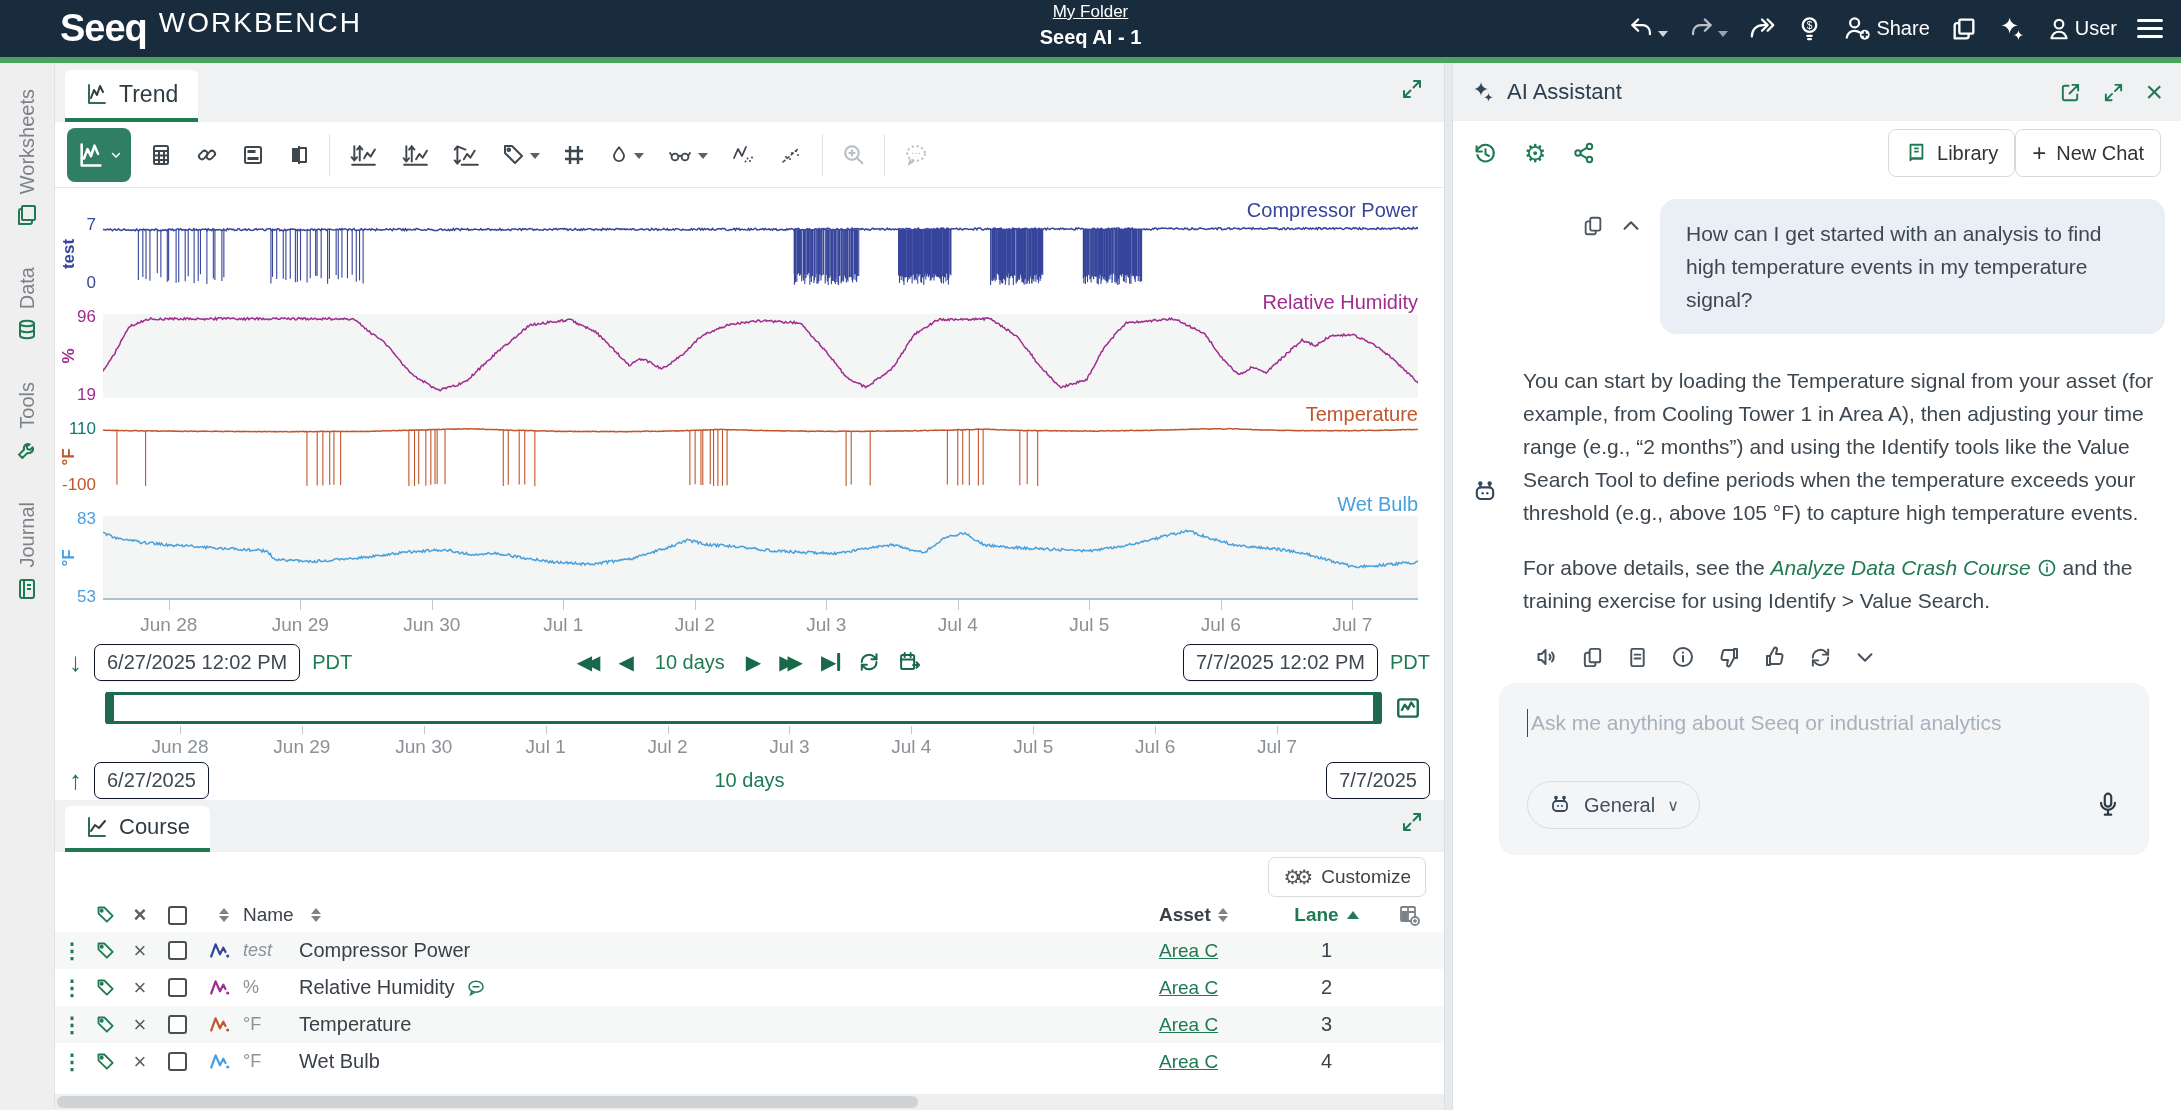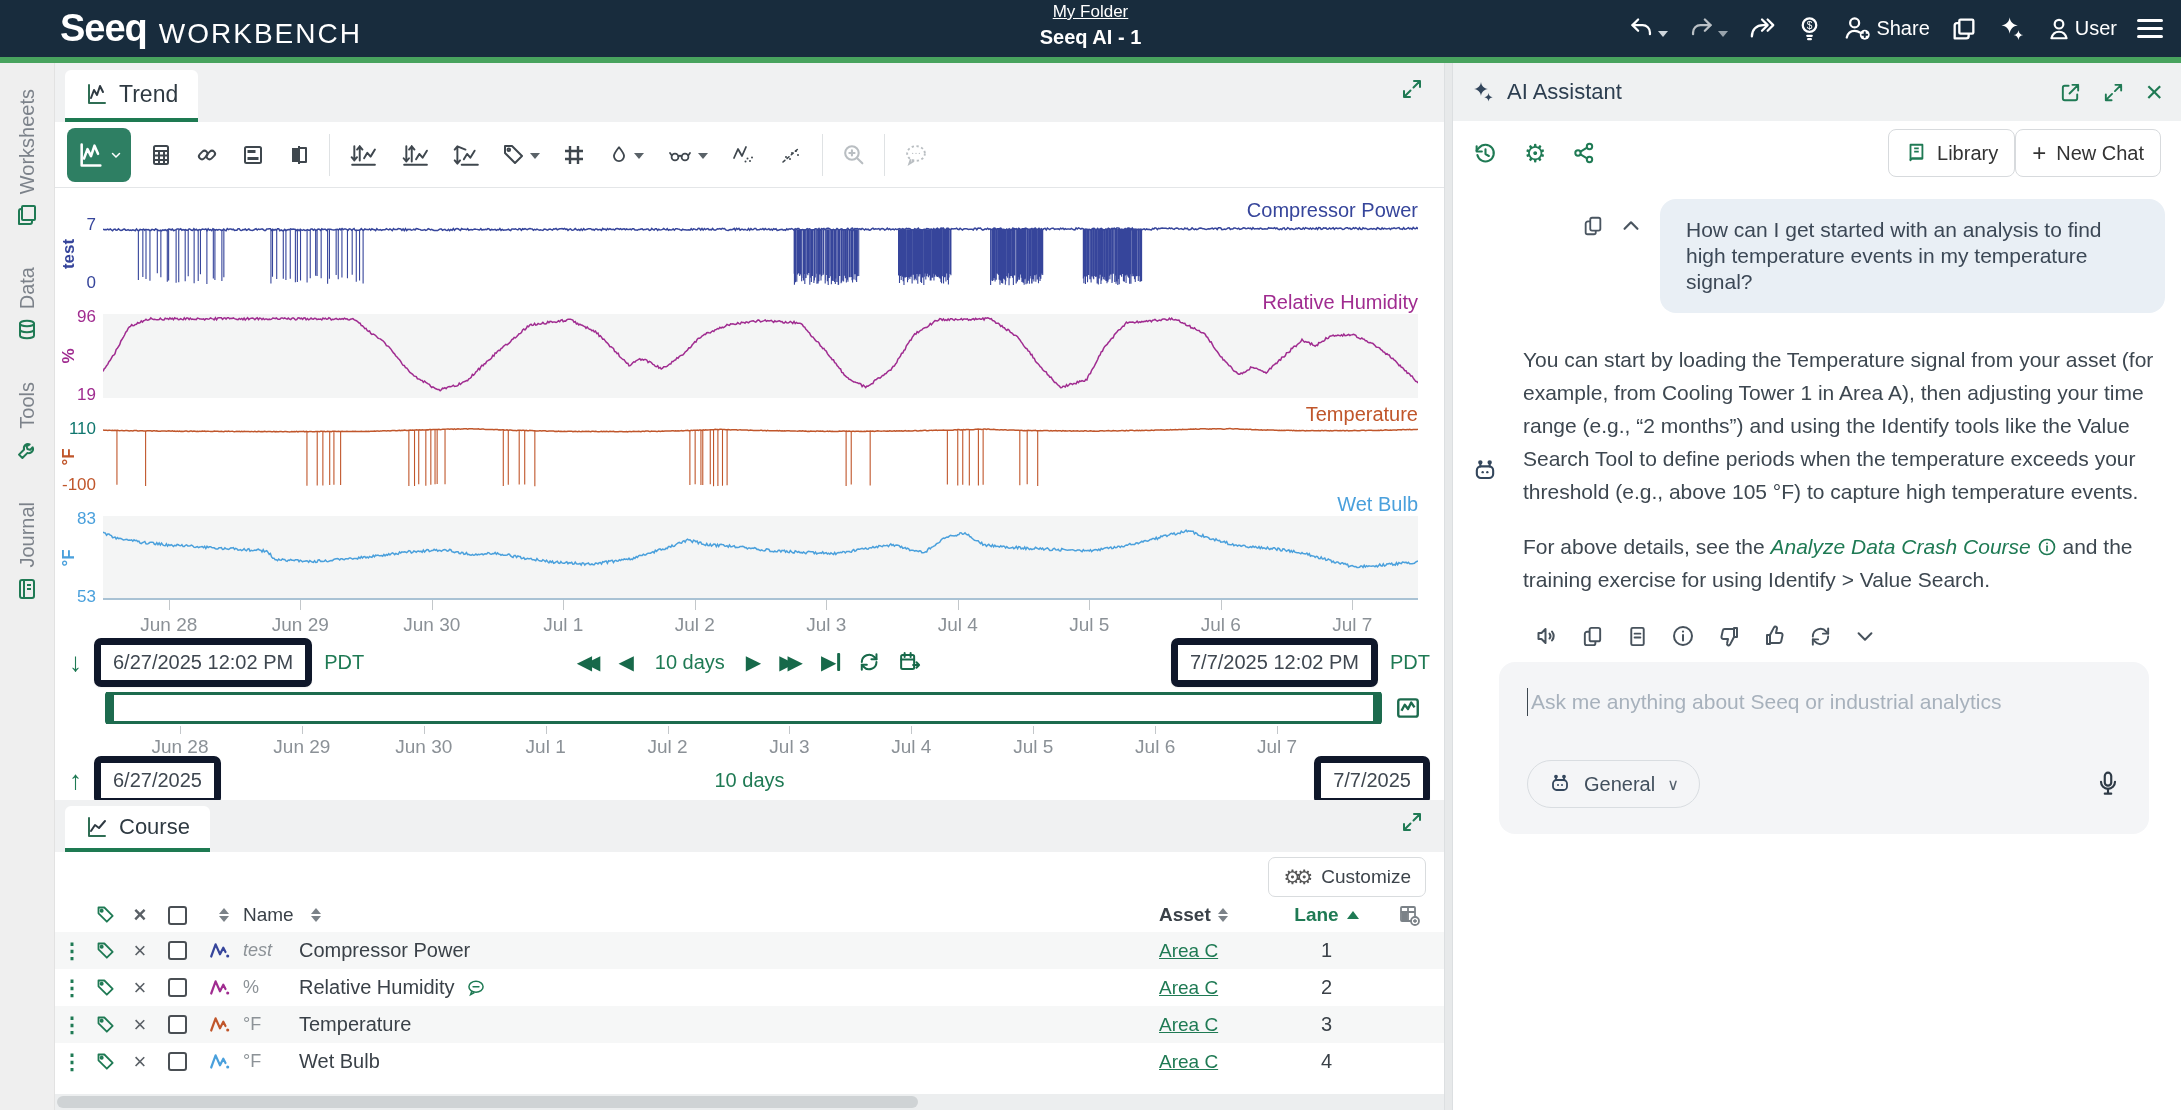--- a/index.html
+++ b/index.html
@@ -3,21 +3,21 @@
 <meta charset="utf-8">
 <style>
   *{box-sizing:border-box;margin:0;padding:0}
   html,body{width:2181px;height:1110px;overflow:hidden;font-family:"Liberation Sans",sans-serif;background:#fff;color:#3a4148}
   .app{width:2181px;height:1110px;display:flex;flex-direction:column}
   svg{display:block}
   .ic{display:flex;align-items:center;justify-content:center}
 
   
   .topbar{height:57px;background:#182C3D;display:flex;align-items:center;color:#fff;padding:0 18px;position:relative;flex:none}
-  .logo{display:flex;align-items:flex-end;gap:12px;margin-left:42px}
+  .logo{display:flex;align-items:flex-start;gap:12px;margin-left:42px}
   .logo-seeq{font-size:38px;font-weight:700;letter-spacing:-1px}
   .logo-wb{font-size:28px;font-weight:300;letter-spacing:2px}
   .topbar-center{position:absolute;left:50%;transform:translateX(-50%);text-align:center;top:2px}
   .breadcrumb{font-size:17px;text-decoration:underline;color:#fff;display:block;cursor:pointer}
   .doc-title{font-size:20px;margin-top:4px;font-weight:600}
   .topbar-right{margin-left:auto;display:flex;align-items:center;gap:20px;font-size:20px}
   .tb-ic{color:#fff;display:flex;align-items:center;gap:3px;cursor:pointer}
   .tb-caret{width:0;height:0;border-left:5px solid transparent;border-right:5px solid transparent;border-top:6px solid #cfd6dc;margin-top:10px}
   .dim{opacity:.7}
   .burger{display:flex;flex-direction:column;gap:5px;cursor:pointer}
@@ -62,21 +62,21 @@
   .xaxis-ticks{height:12px;position:relative;margin:0 26px 0 48px}
   .xaxis-ticks i{position:absolute;top:0;width:1px;height:10px;background:#c3c7ca}
   .xaxis-labels{height:26px;position:relative;margin:0 26px 0 48px;font-size:19px;color:#8b9197}
   .xaxis-labels span{position:absolute;transform:translateX(-50%);top:2px;white-space:nowrap}
 
   
   .controls{height:48px;display:flex;align-items:center;padding:0 14px;position:relative;font-size:20px;flex:none}
   .ctrl-left,.ctrl-right{display:flex;align-items:center;gap:12px}
   .ctrl-right{margin-left:auto}
   .ctrl-center{position:absolute;left:50%;transform:translateX(-50%);display:flex;align-items:center;gap:18px}
-  .time-input{background:#fff;border:7px solid #0f172a;border-radius:7px;padding:6px 12px;color:#3f4750;box-shadow:0 1px 2px rgba(0,0,0,.06);cursor:text;white-space:nowrap}
+  .time-input{background:#fff;border:1px solid #0f172a;border-radius:7px;padding:6px 12px;color:#3f4750;box-shadow:0 1px 2px rgba(0,0,0,.06);cursor:text;white-space:nowrap}
   .tz{color:#1F7A54;cursor:pointer}
   .duration{color:#1F7A54;min-width:76px;text-align:center;cursor:pointer}
   .garrow{color:#1F7A54;font-size:26px;font-weight:700;cursor:pointer}
   .step{color:#17694A;font-size:20px;cursor:pointer;display:flex;align-items:center}
   .step.dbl span+span{margin-left:-7px}
   .step .endbar{width:3px;height:18px;background:#17694A;margin-left:1px;border-radius:1px}
 
   
   .slider-zone{padding:6px 14px 0;flex:none}
   .slider-row{display:flex;align-items:center}
@@ -132,21 +132,21 @@
   .ai-sub .green{cursor:pointer}
   .gear-glyph{font-size:25px;color:#1F7A54;line-height:1;cursor:pointer}
   .ai-sub-right{margin-left:auto;display:flex;gap:0}
   .btn{display:flex;align-items:center;gap:10px;border:1px solid #d7dadd;border-radius:8px;background:#fff;padding:9px 16px;font-size:20px;color:#333;cursor:pointer}
   .plus-glyph{font-size:24px;font-weight:400;color:#333}
 
   .chat{flex:1;overflow:hidden;padding:6px 14px 0 18px;display:flex;flex-direction:column}
   .user-row{display:flex;justify-content:flex-end;align-items:flex-start;gap:18px;margin:8px 2px 0 0}
   .msg-icons{display:flex;gap:16px;color:#4a5560;margin-top:16px}
   .msg-icons .ic{cursor:pointer}
-  .bubble{background:#E9EFF5;border-radius:16px;padding:18px 26px;max-width:505px;font-size:21px;line-height:26px;color:#3c4856}
+  .bubble{background:#E9EFF5;border-radius:16px;padding:18px 26px;max-width:505px;font-size:21px;line-height:33px;color:#3c4856}
   .ai-row{display:flex;gap:24px;margin-top:30px;padding-right:4px}
   .robot{color:#33465c;flex:none;margin-top:2px}
   .ai-text{font-size:21px;line-height:33px;color:#3d4750;max-width:645px}
   .ai-text p+p{margin-top:22px}
   .ai-link{color:#1F7A54;font-style:italic;cursor:pointer}
   .info-inline{display:inline-block;vertical-align:-3px;color:#1F7A54;cursor:pointer}
   .actions{display:flex;gap:22px;color:#47525c;margin:28px 0 0 64px}
   .actions .ic{cursor:pointer}
 
   .input-card{margin:14px 18px 8px 28px;background:#f4f5f7;border-radius:16px;padding:26px 28px;height:172px;display:flex;flex-direction:column;flex:none}

